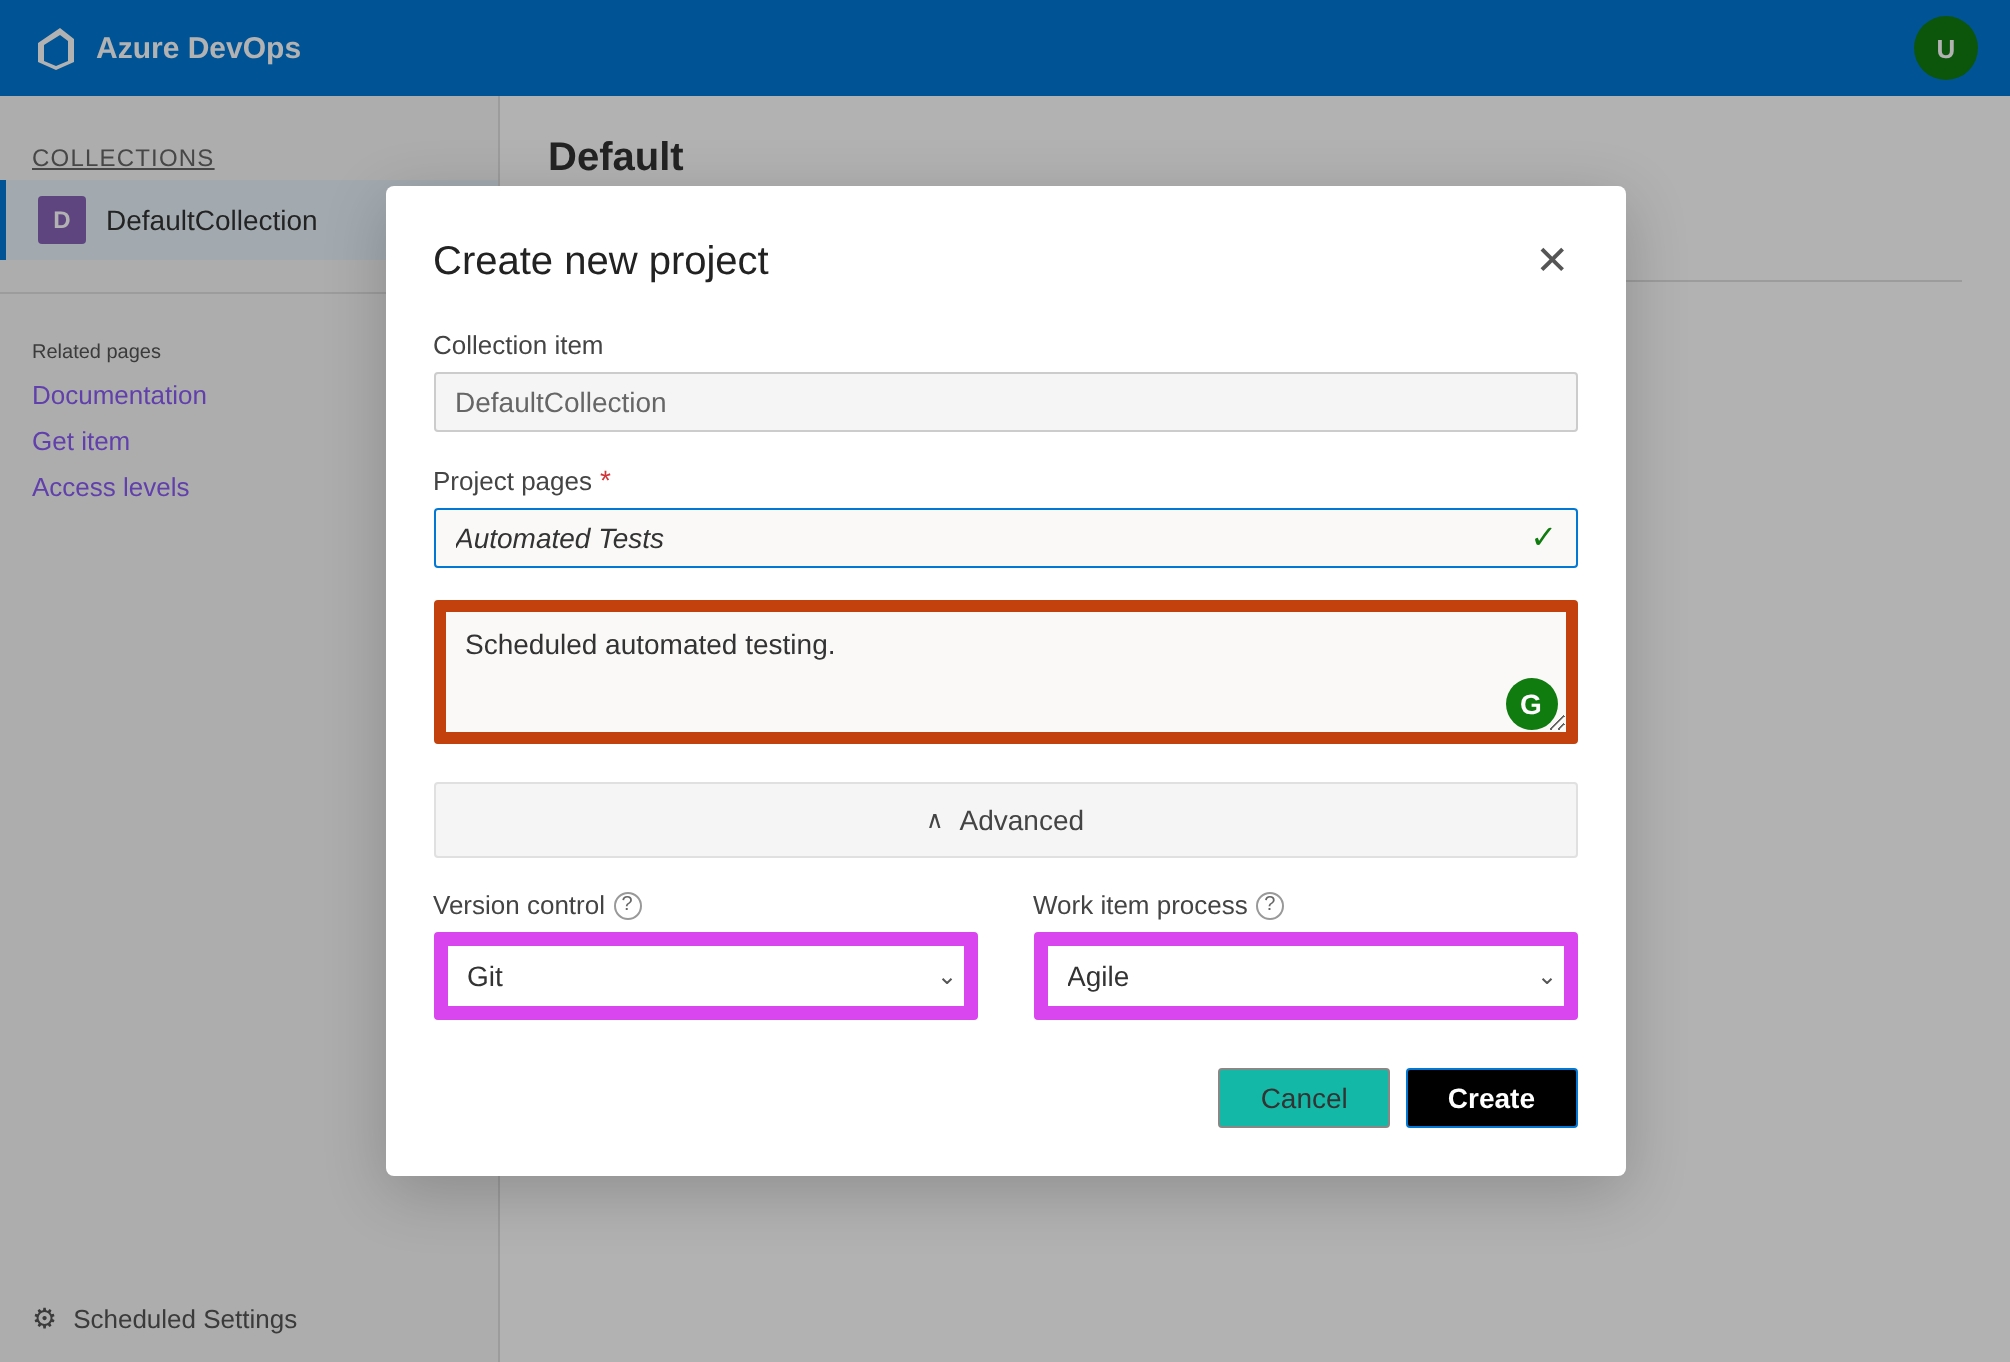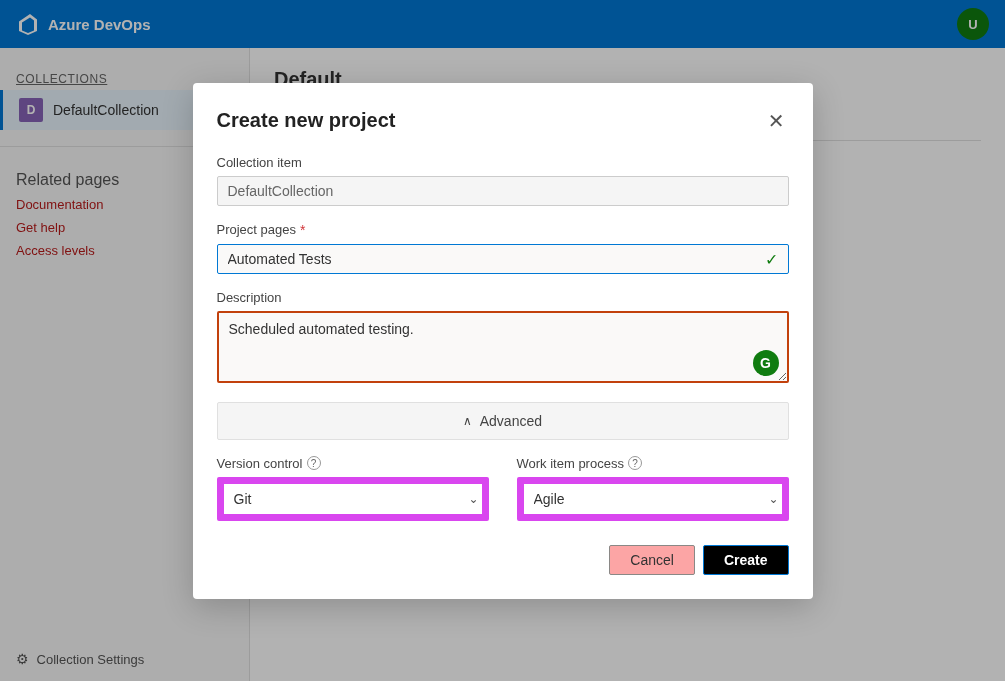--- a/index.html
+++ b/index.html
@@ -87,28 +87,28 @@
       background: #e8f4fc;
     }
 
     .sidebar-divider {
       height: 1px;
       background: #e0e0e0;
       margin: 16px 0;
     }
 
     .related-pages-label {
-      font-size: 16px;
+      font-size: 10px;
       color: #555;
       padding: 8px 16px 4px;
     }
     .sidebar-link {
       padding: 4px 16px;
       cursor: pointer;
-      color: #b91c1c;
+      color: #8b5cf6;
       font-size: 13px;
       text-decoration: none;
       display: block;
     }
 
     .settings-item {
       display: flex;
       align-items: center;
       gap: 8px;
       padding: 6px 16px;
@@ -200,21 +200,21 @@
       position: relative;
     }
     .modal-header {
       display: flex;
       justify-content: space-between;
       align-items: center;
       margin-bottom: 20px;
     }
     .modal-title {
       font-size: 20px;
-      font-weight: 700;
+      font-weight: 400;
       color: #222;
     }
     .modal-close {
       background: none;
       border: none;
       cursor: pointer;
       font-size: 20px;
       color: #555;
       padding: 4px;
       line-height: 1;
@@ -250,21 +250,21 @@
       transform: translateY(-50%);
       color: #107c10;
       font-size: 16px;
     }
     .textarea-wrapper {
       position: relative;
     }
     .form-textarea {
       width: 100%;
       padding: 8px 10px;
-      border: 2px solid #c2410c;
+      border: 6px solid #c2410c;
       border-radius: 2px;
       font-size: 14px;
       font-family: inherit;
       color: #333;
       background: #faf9f8;
       resize: vertical;
       min-height: 72px;
     }
     .textarea-icon {
       position: absolute;
@@ -359,21 +359,21 @@
     }
     .btn {
       padding: 6px 20px;
       border-radius: 2px;
       font-size: 14px;
       font-family: inherit;
       cursor: pointer;
       border: 1px solid transparent;
     }
     .btn-cancel {
-      background: #fca5a5;
+      background: #14b8a6;
       border-color: #8a8886;
       color: #333;
     }
     .btn-primary {
       background: #000000;
       color: white;
       border-color: #0078d4;
       font-weight: 600;
     }
 
@@ -417,26 +417,26 @@
       <div class="collection-avatar">
         <span>D</span>
       </div>
       <span class="sidebar-item-text">DefaultCollection</span>
     </div>
 
     <div class="sidebar-divider"></div>
 
     <div class="related-pages-label">Related pages</div>
     <a class="sidebar-link">Documentation</a>
-    <a class="sidebar-link">Get help</a>
+    <a class="sidebar-link">Get item</a>
     <a class="sidebar-link">Access levels</a>
 
     <div class="settings-item">
       <span class="settings-icon">⚙</span>
-      <span>Collection Settings</span>
+      <span>Scheduled Settings</span>
     </div>
   </div>
 
   <div class="content-area">
     <div class="page-title">Default</div>
     <div class="tabs">
       <div class="tab active">Projects</div>
     </div>
     <div class="all-projects-label">All projects</div>
     <div class="project-list">
@@ -475,27 +475,26 @@
       <div class="form-label">Collection item</div>
       <input class="form-input" type="text" readonly="" style="background: rgb(245, 245, 245); color: rgb(102, 102, 102);" value="DefaultCollection">
     </div>
 
     <div class="form-group">
       <div class="form-label">
         <span>Project pages</span>
         <span class="required-star">*</span>
       </div>
       <div class="input-with-check">
-        <input class="form-input" type="text" style="border-color: rgb(0, 120, 212);" value="Automated Tests">
+        <input class="form-input" type="text" style="border-color: rgb(0, 120, 212); font-style: italic;" value="Automated Tests">
         <span class="input-check-icon">✓</span>
       </div>
     </div>
 
     <div class="form-group">
-      <div class="form-label">Description</div>
       <div class="textarea-wrapper">
         <textarea class="form-textarea" style="">Scheduled automated testing.</textarea>
         <div class="textarea-icon">G</div>
       </div>
     </div>
 
     <div class="advanced-section">
       <span style="font-size:12px;">∧</span>
       <span>Advanced</span>
     </div>

